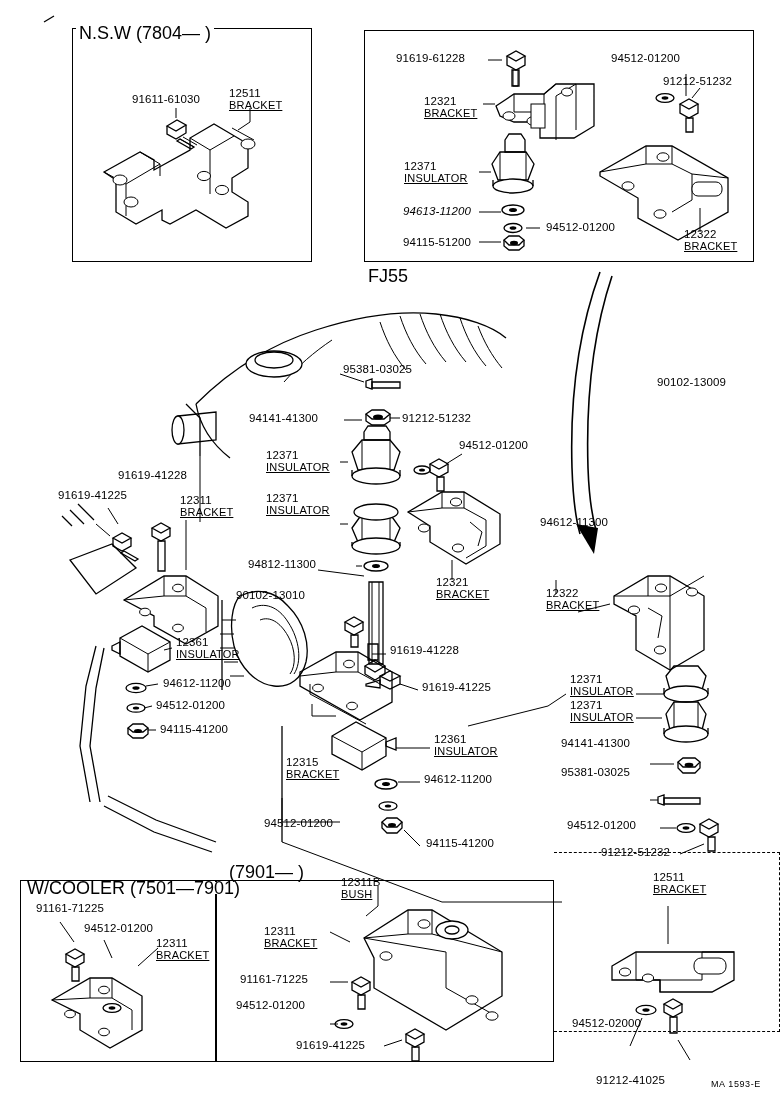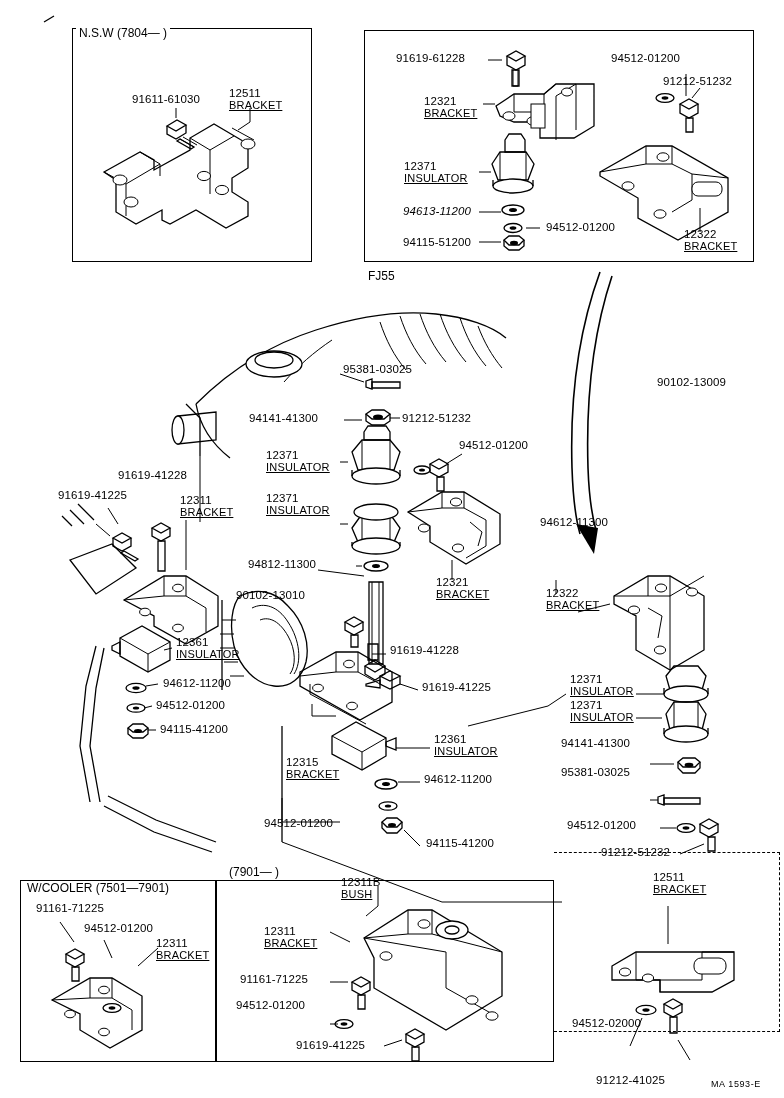--- a/index.html
+++ b/index.html
@@ -36,21 +36,21 @@
     border: 1.6px solid #000;
     box-sizing: border-box;
     background: transparent;
   }
   .panel.dashed {
     border-style: dashed;
     border-width: 1.3px;
   }
   .ptitle {
     position: absolute;
-    font-size: 12px;
+    font-size: 18px;
     line-height: 12px;
     white-space: nowrap;
   }
   .code {
     position: absolute;
     font-size: 9px;
     letter-spacing: 0.6px;
     color: #000;
   }
   svg.art {

